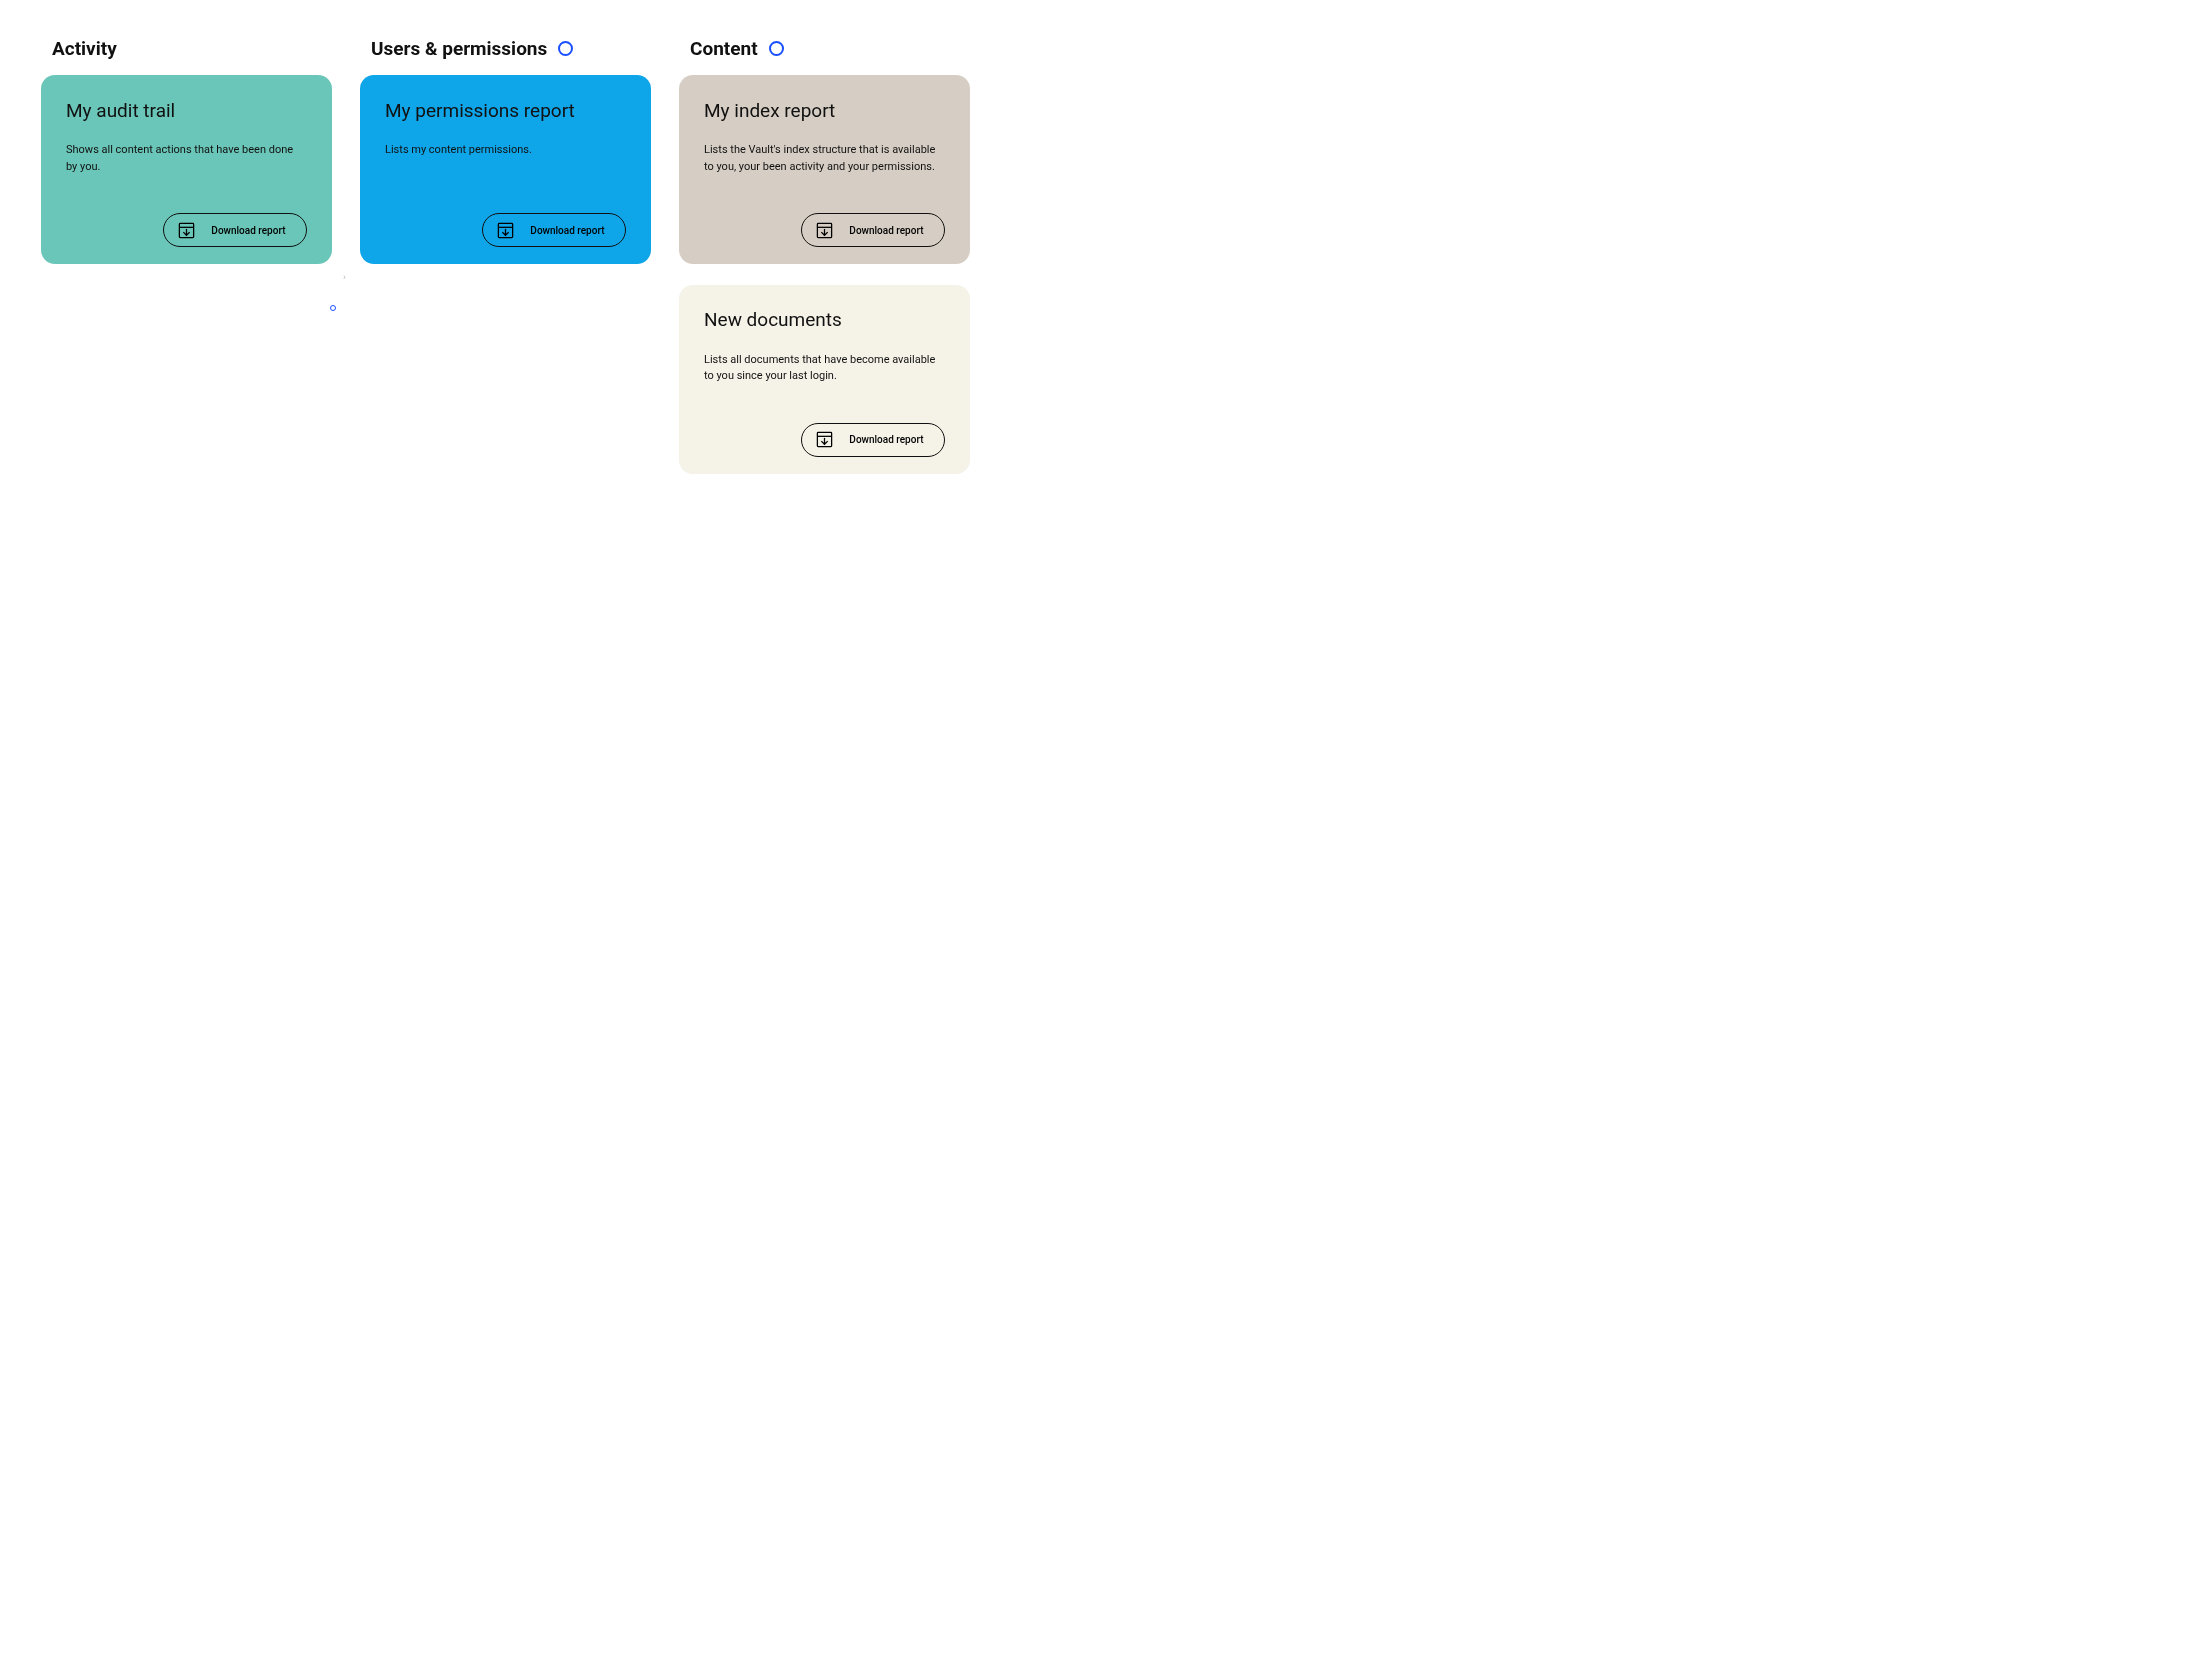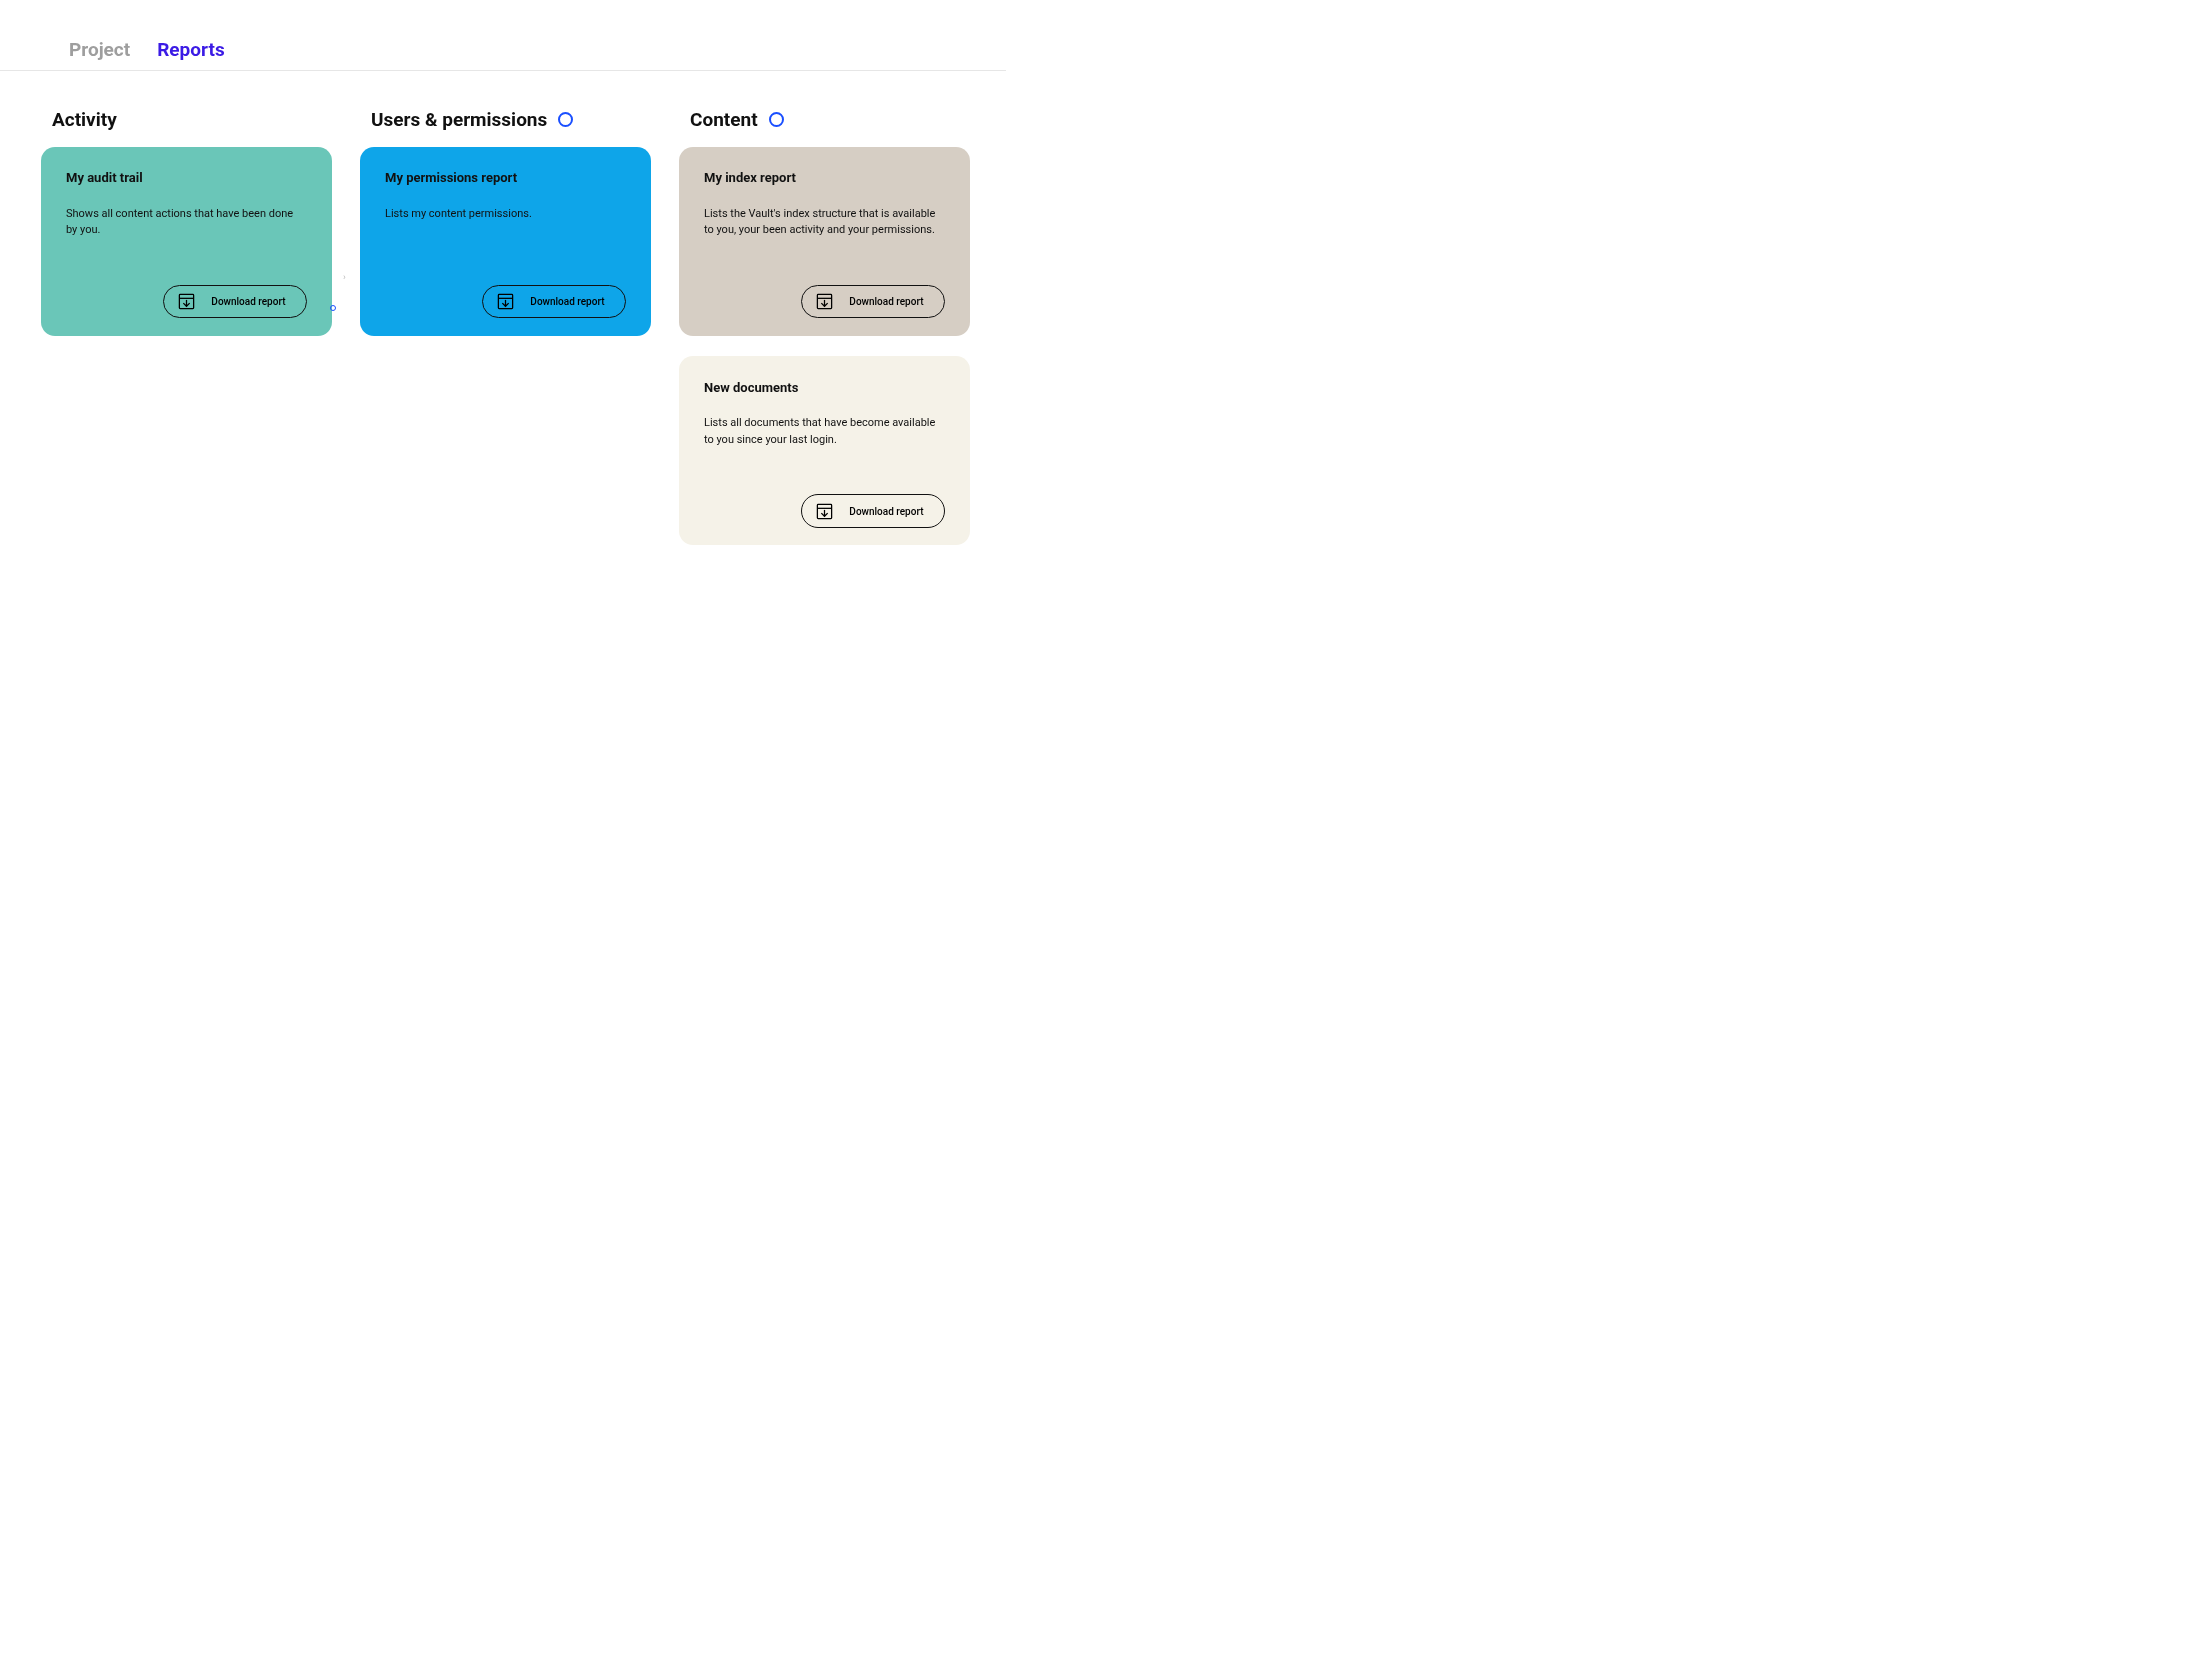--- a/index.html
+++ b/index.html
@@ -72,22 +72,22 @@
     gap: 20.5px;
   }
   .card {
     border-radius: 14px;
     padding: 23.6px 25px 17.3px 25px;
     min-height: 189px;
     display: flex;
     flex-direction: column;
   }
   .card-title {
-    font-size: 13px;
-    font-weight: 700;
+    font-size: 19px;
+    font-weight: 400;
     margin-bottom: 20.5px;
   }
   .card-desc {
     font-size: 11px;
     line-height: 1.5;
     flex-grow: 1;
   }
   .card-actions {
     display: flex;
     justify-content: flex-end;
@@ -134,26 +134,20 @@
     color: #bbb;
     user-select: none;
   }
   .page-wrap { position: relative; }
 </style>
 </head>
 <body>
 
 <div class="page page-wrap">
 
-  <div class="tabbar">
-    <div class="tabs">
-      <div class="tab">Project</div>
-      <div class="tab active">Reports</div>
-    </div>
-  </div>
 
   <div class="content">
     <div class="columns">
 
       <div class="col">
         <div class="col-header">
           <span class="col-title">Activity</span>
         </div>
         <div class="cards">
           <div class="card c-teal">

